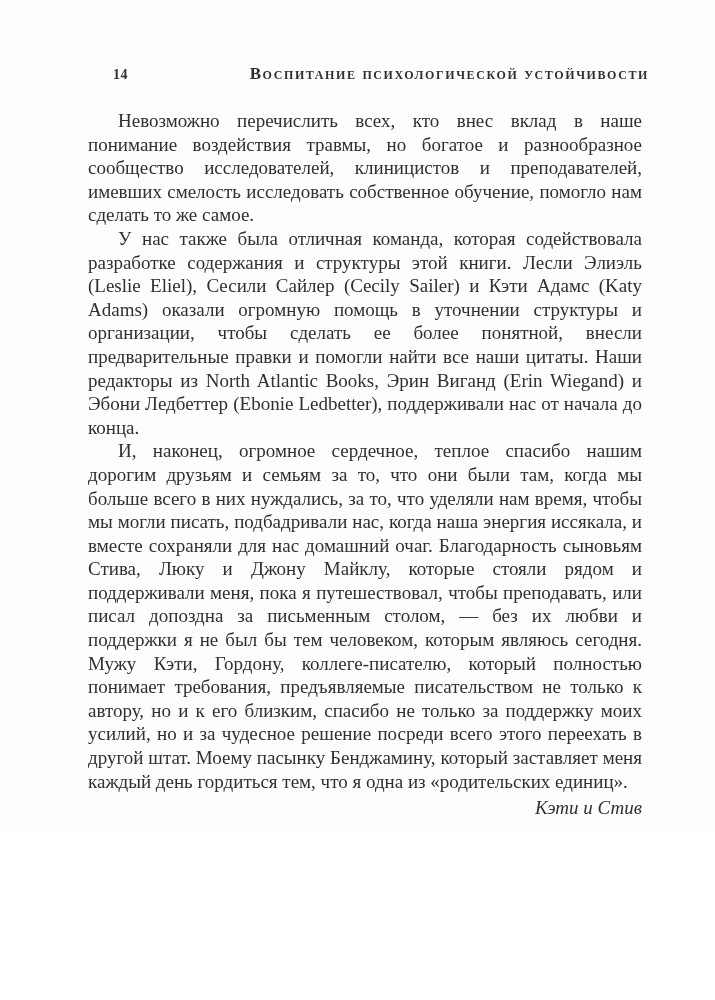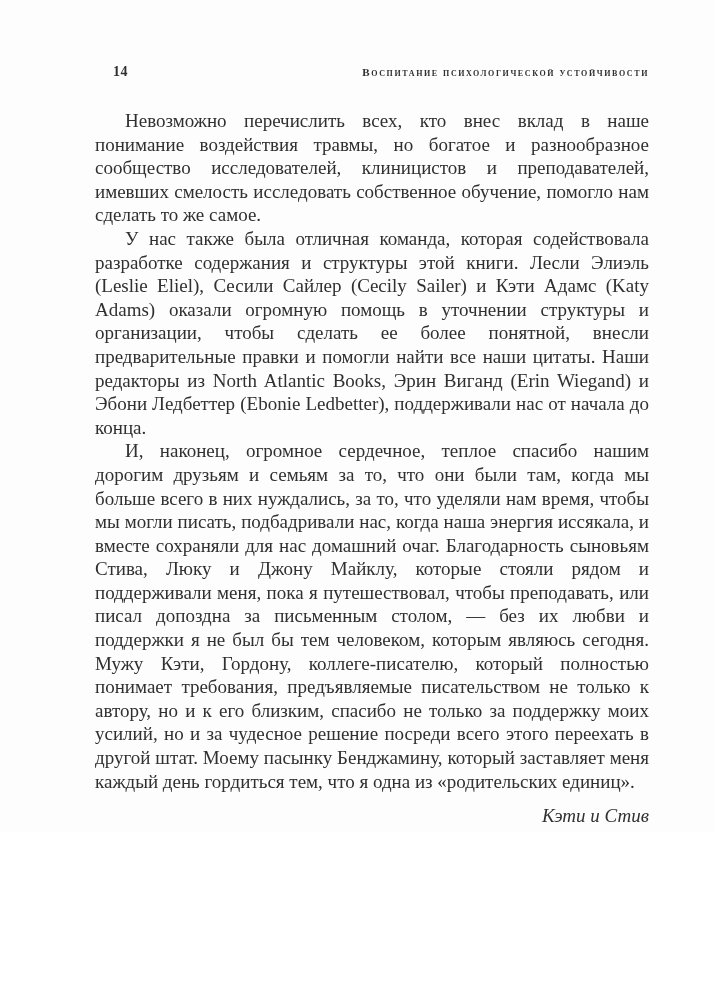--- a/index.html
+++ b/index.html
@@ -26,46 +26,46 @@
     align-items: baseline;
   }
   .folio {
     font-size: 14px;
     font-weight: 600;
     letter-spacing: 0.5px;
     padding-left: 18px;
     color: #2f2f2f;
   }
   .running-title {
-    font-size: 11px;
+    font-size: 17px;
     font-weight: 600;
     font-variant-caps: small-caps;
     letter-spacing: 1.6px;
     color: #2f2f2f;
     white-space: nowrap;
   }
   .text-block {
     position: absolute;
     top: 109px;
-    left: 95px;
+    left: 88px;
     width: 554px;
     font-size: 19px;
     line-height: 23.6px;
     text-align: justify;
     color: #303030;
   }
   .text-block p {
     margin: 0;
     padding: 0;
     text-indent: 30px;
     hyphens: auto;
     -webkit-hyphens: auto;
   }
   .signature {
-    margin-top: 11px;
+    margin-top: 3px;
     text-align: right;
     font-style: italic;
     font-size: 19px;
     line-height: 23.6px;
     color: #303030;
   }
 </style>
 </head>
 <body>
 

